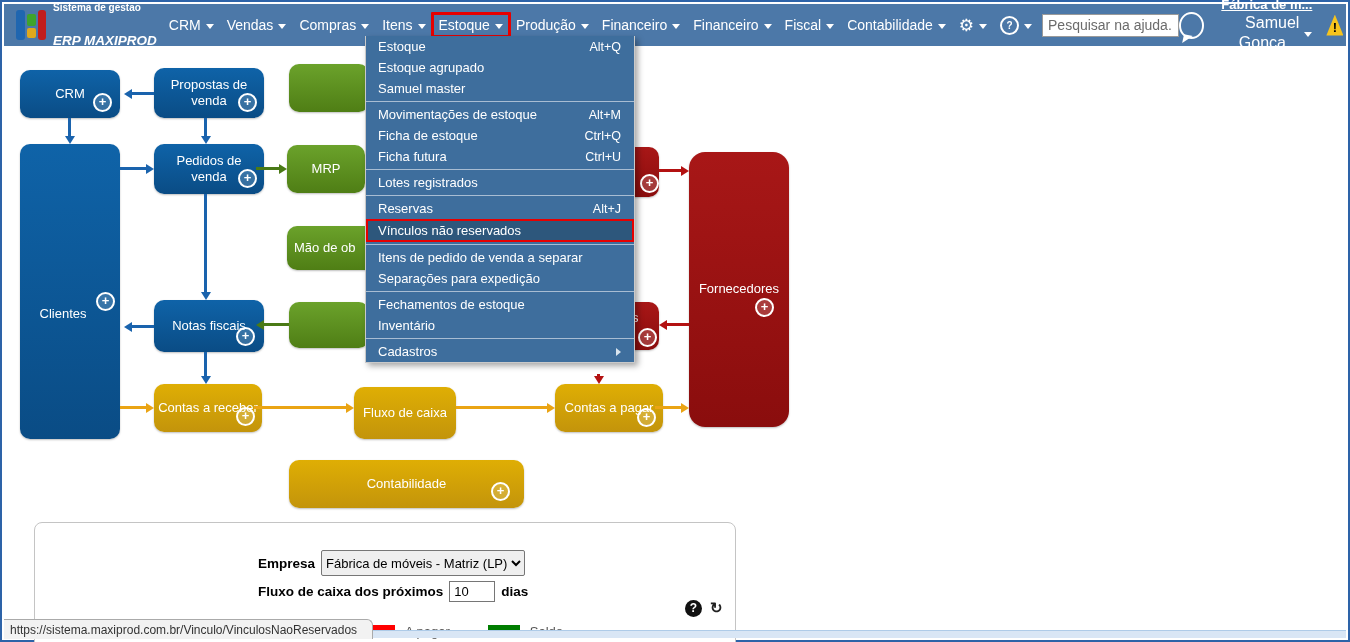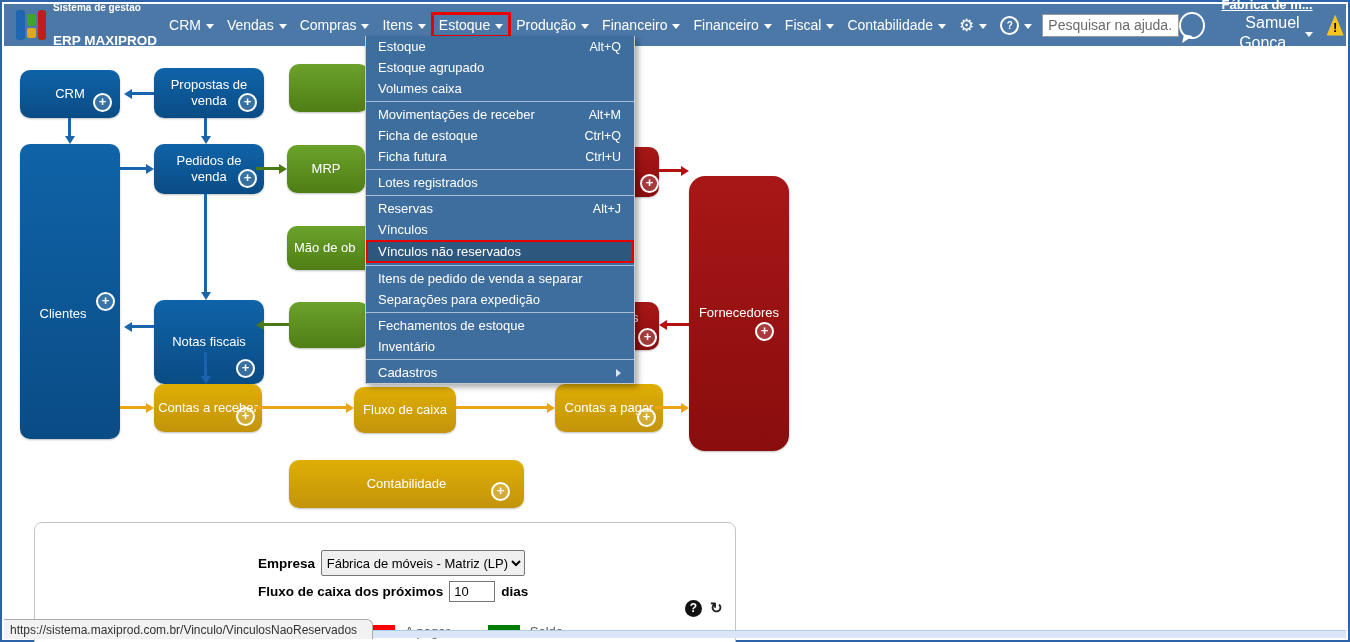--- a/index.html
+++ b/index.html
@@ -12,21 +12,21 @@
           display:flex;align-items:center;color:#fff;z-index:15;}
   .logo{width:30px;height:30px;margin-left:12px;display:flex;gap:2px;flex-shrink:0;}
   .logo .bar{border-radius:3px;}
   .logo .b1{width:9px;height:30px;background:#1f66b0;}
   .logo .bmid{display:flex;flex-direction:column;gap:2px;margin-top:4px;}
   .logo .b2{width:9px;height:12px;background:#3fa32c;border-radius:2px;}
   .logo .b3{width:9px;height:10px;background:#e0a81c;border-radius:2px;}
   .logo .b4{width:9px;height:30px;background:#c01d1d;}
   .brand{margin-left:7px;line-height:1.1;flex-shrink:0;}
   .brand .l1{font-size:10px;font-weight:bold;}
-  .brand .l2{font-size:13.5px;font-weight:bold;margin-top:21px;}
+  .brand .l2{font-size:13.5px;font-weight:bold;font-style:italic;margin-top:21px;}
   .nav{display:flex;align-items:center;gap:13px;margin-left:12px;font-size:14px;white-space:nowrap;}
   .nav-item{display:flex;align-items:center;gap:5px;cursor:pointer;}
   .caret{width:0;height:0;border-left:4px solid transparent;border-right:4px solid transparent;
          border-top:5px solid #fff;margin-top:2px;}
   .annotated{border:3px solid #e60000;padding:2px 5px;margin:-5px -8px;border-radius:1px;}
   .gear-glyph{font-size:17px;}
   .help-circle{width:15px;height:15px;border:2px solid #fff;border-radius:50%;font-size:10px;
                font-weight:bold;display:flex;align-items:center;justify-content:center;}
   .search-box{margin-left:10px;width:125px;height:19px;border:1px solid #9a9a9a;font-size:14px;
               padding:1px 5px;color:#333;font-family:"Liberation Sans",sans-serif;}
@@ -79,21 +79,21 @@
   .arr .shaft{position:absolute;inset:0;background:var(--c);}
 
   
   .panel{position:absolute;left:32px;top:520px;width:700px;height:140px;border:1px solid #c4c4c4;
          border-radius:8px;background:#fff;z-index:5;}
   .form-row{position:absolute;display:flex;align-items:center;gap:6px;font-size:13.5px;
             font-weight:bold;color:#000;}
   .row-empresa{left:223px;top:27px;}
   .row-fluxo{left:223px;top:58px;}
   select.empresa{font-size:13px;height:26px;border:1px solid #767676;border-radius:2px;
-                 font-family:"Liberation Sans",sans-serif;text-align:right;}
+                 font-family:"Liberation Sans",sans-serif;}
   input.dias{width:36px;height:17px;border:1px solid #767676;font-size:13px;padding:1px 4px;
              font-family:"Liberation Sans",sans-serif;}
   .panel-icons{position:absolute;left:650px;top:76px;display:flex;align-items:center;gap:8px;}
   .help-dot{width:17px;height:17px;background:#111;border-radius:50%;color:#fff;font-size:12px;
             font-weight:bold;display:flex;align-items:center;justify-content:center;cursor:pointer;}
   .refresh{font-size:15px;font-weight:bold;color:#222;cursor:pointer;}
   .legend{position:absolute;left:328px;top:101px;display:flex;align-items:center;gap:10px;
           font-size:13px;color:#555;font-weight:normal;}
   .swatch{width:32px;height:13px;display:inline-block;}
   .sw-red{background:#ff0000;}
@@ -138,51 +138,51 @@
 
     <div class="node n-blue" style="left:18px;top:142px;width:100px;height:295px;">
       <span style="margin-right:14px;margin-top:45px;">Clientes</span>
       <span class="plus" style="right:5px;top:148px;">+</span>
     </div>
 
     <div class="node n-green" style="left:285px;top:224px;width:82px;height:44px;justify-content:flex-start;padding-left:7px;overflow:hidden;white-space:nowrap;">
       <span>Mão de ob</span>
     </div>
 
-    <div class="node n-blue" style="left:152px;top:298px;width:102px;height:52px;padding:16px 4px;justify-content:center;">
+    <div class="node n-blue" style="left:152px;top:298px;width:102px;height:52px;padding:0 4px;justify-content:center;">
       <span>Notas fiscais</span>
       <span class="plus" style="right:9px;bottom:6px;">+</span>
     </div>
 
     <div class="node n-green" style="left:287px;top:300px;width:80px;height:46px;"></div>
 
     <div class="node n-yellow" style="left:152px;top:382px;width:100px;height:48px;padding:0 4px;">
       <span>Contas a receber</span>
       <span class="plus" style="right:7px;bottom:6px;">+</span>
     </div>
 
-    <div class="node n-yellow" style="left:352px;top:385px;width:102px;height:46px;">
+    <div class="node n-yellow" style="left:352px;top:385px;width:102px;height:52px;">
       <span>Fluxo de caixa</span>
     </div>
 
     <div class="node n-yellow" style="left:553px;top:382px;width:100px;height:48px;padding:0 4px;">
       <span>Contas a pagar</span>
       <span class="plus" style="right:7px;bottom:5px;">+</span>
     </div>
 
     <div class="node n-red" style="left:600px;top:145px;width:57px;height:50px;">
       <span class="plus" style="left:38px;top:27px;">+</span>
     </div>
 
     <div class="node n-red" style="left:600px;top:300px;width:57px;height:48px;">
       <span style="position:absolute;left:30px;top:8px;">s</span>
       <span class="plus" style="left:36px;top:26px;">+</span>
     </div>
 
-    <div class="node n-red" style="left:687px;top:150px;width:100px;height:275px;border-radius:16px;margin-top:24px;">
+    <div class="node n-red" style="left:687px;top:150px;width:100px;height:275px;border-radius:16px;">
       <span>Fornecedores</span>
       <span class="plus" style="right:15px;top:calc(50% + 8px);">+</span>
     </div>
 
     <div class="node n-yellow" style="left:287px;top:458px;width:235px;height:48px;">
       <span>Contabilidade</span>
       <span class="plus" style="right:14px;bottom:7px;">+</span>
     </div>
 
     <div class="arr arr-l" style="--c:#1a63ad;left:130px;top:90px;width:22px;height:3px;">
@@ -316,49 +316,45 @@
   <div class="menu">
     <div class="mi">
         <span>Estoque</span>
         <span class="sc">Alt+Q</span>
       </div>
     <div class="mi">
         <span>Estoque agrupado</span>
         <span class="sc"></span>
       </div>
     <div class="mi">
-        <span>Volumes caixa</span>
-        <span class="sc"></span>
-      </div>
-    <div class="msep"></div>
-    <div class="mi">
-        <span>Movimentações de receber</span>
+        <span>Samuel master</span>
+        <span class="sc"></span>
+      </div>
+    <div class="msep"></div>
+    <div class="mi">
+        <span>Movimentações de estoque</span>
         <span class="sc">Alt+M</span>
       </div>
     <div class="mi">
         <span>Ficha de estoque</span>
         <span class="sc">Ctrl+Q</span>
       </div>
     <div class="mi">
         <span>Ficha futura</span>
         <span class="sc">Ctrl+U</span>
       </div>
     <div class="msep"></div>
     <div class="mi">
         <span>Lotes registrados</span>
         <span class="sc"></span>
       </div>
     <div class="msep"></div>
     <div class="mi">
         <span>Reservas</span>
         <span class="sc">Alt+J</span>
-      </div>
-    <div class="mi">
-        <span>Vínculos</span>
-        <span class="sc"></span>
       </div>
     <div class="mi hl">
         <span>Vínculos não reservados</span>
         <span class="sc"></span>
       </div>
     <div class="msep"></div>
     <div class="mi">
         <span>Itens de pedido de venda a separar</span>
         <span class="sc"></span>
       </div>

